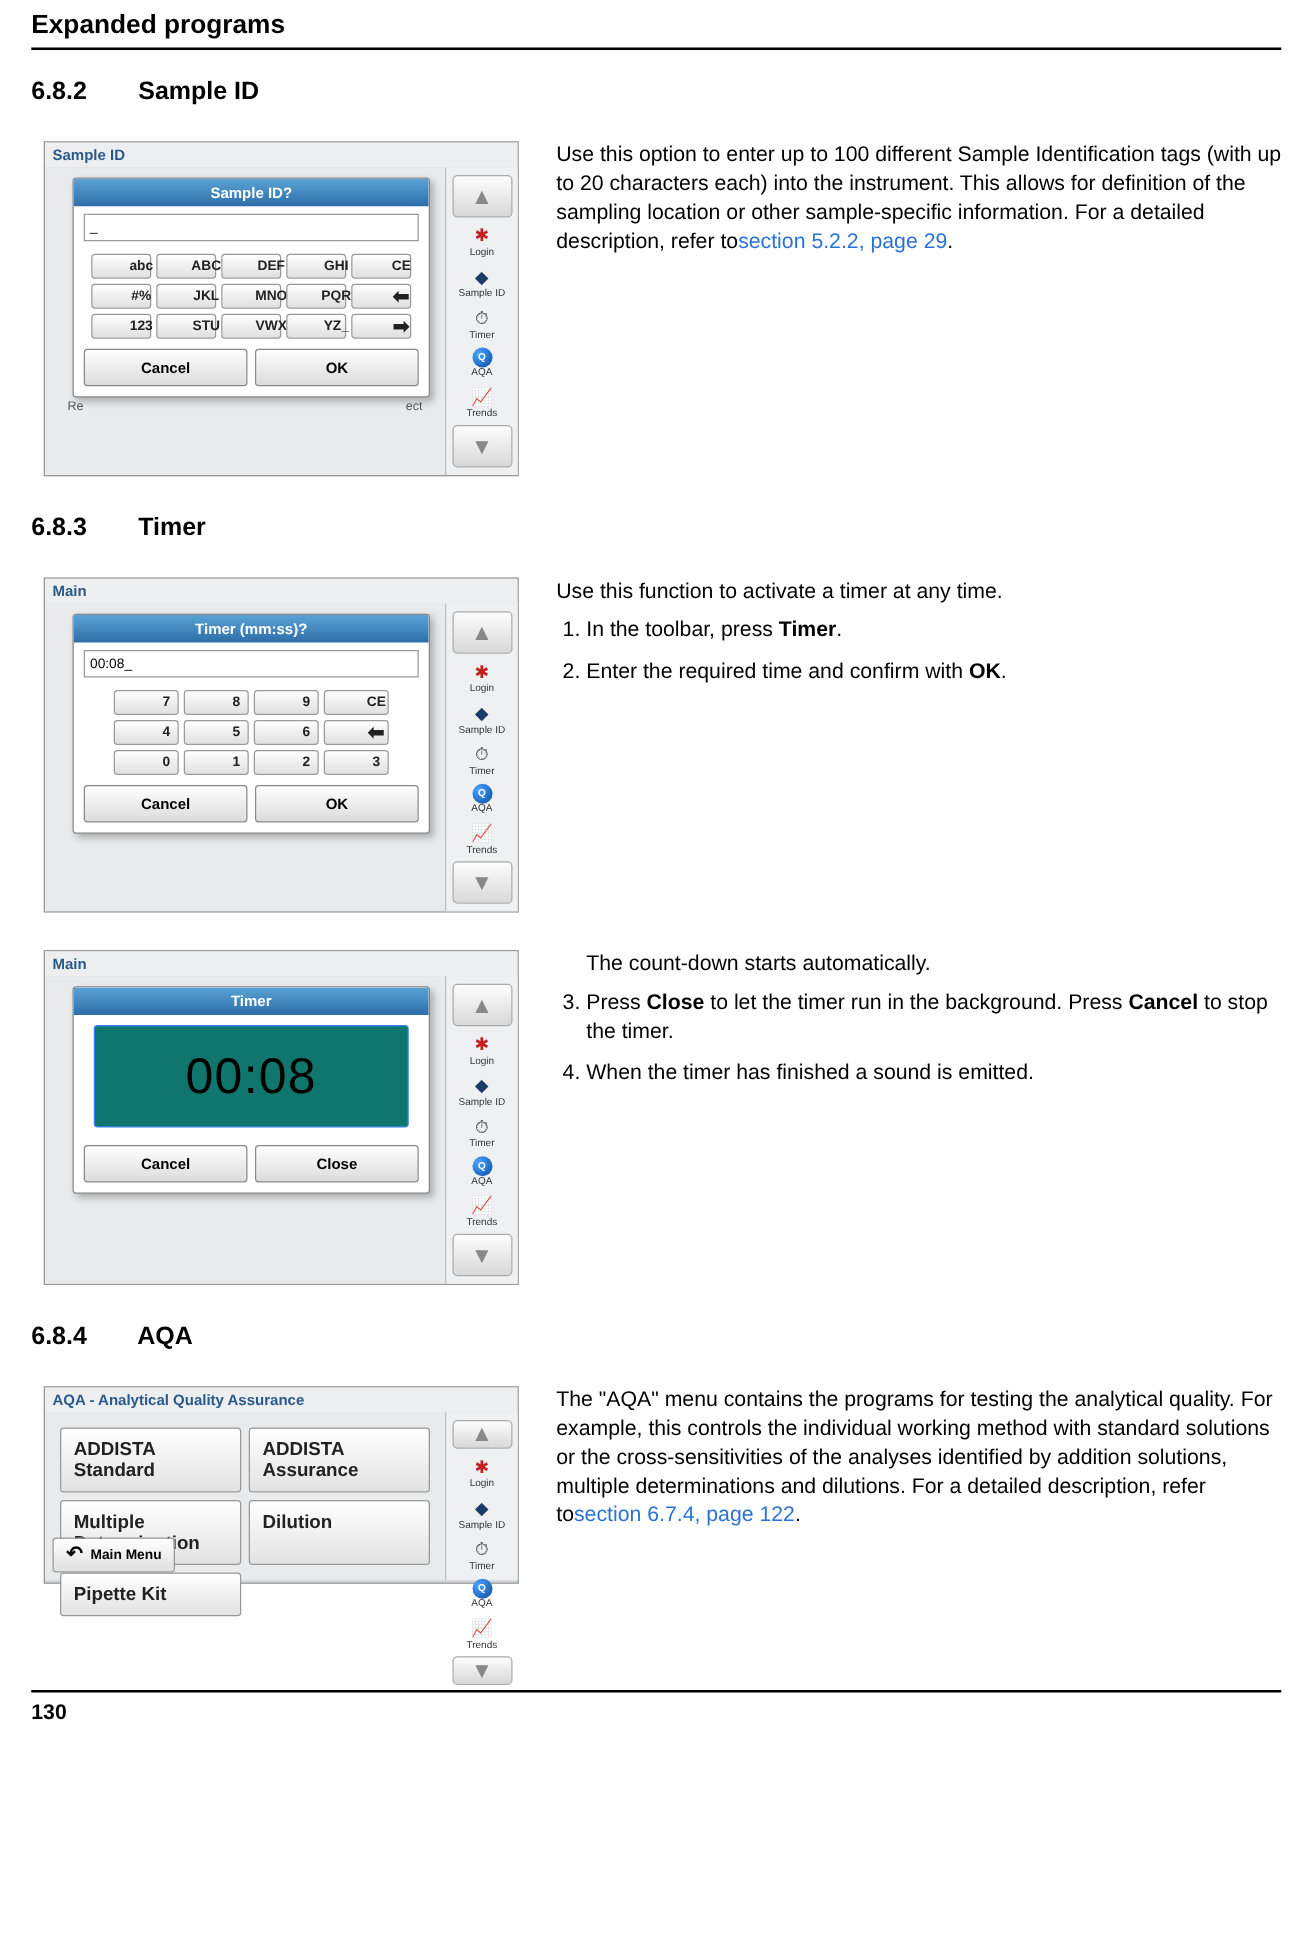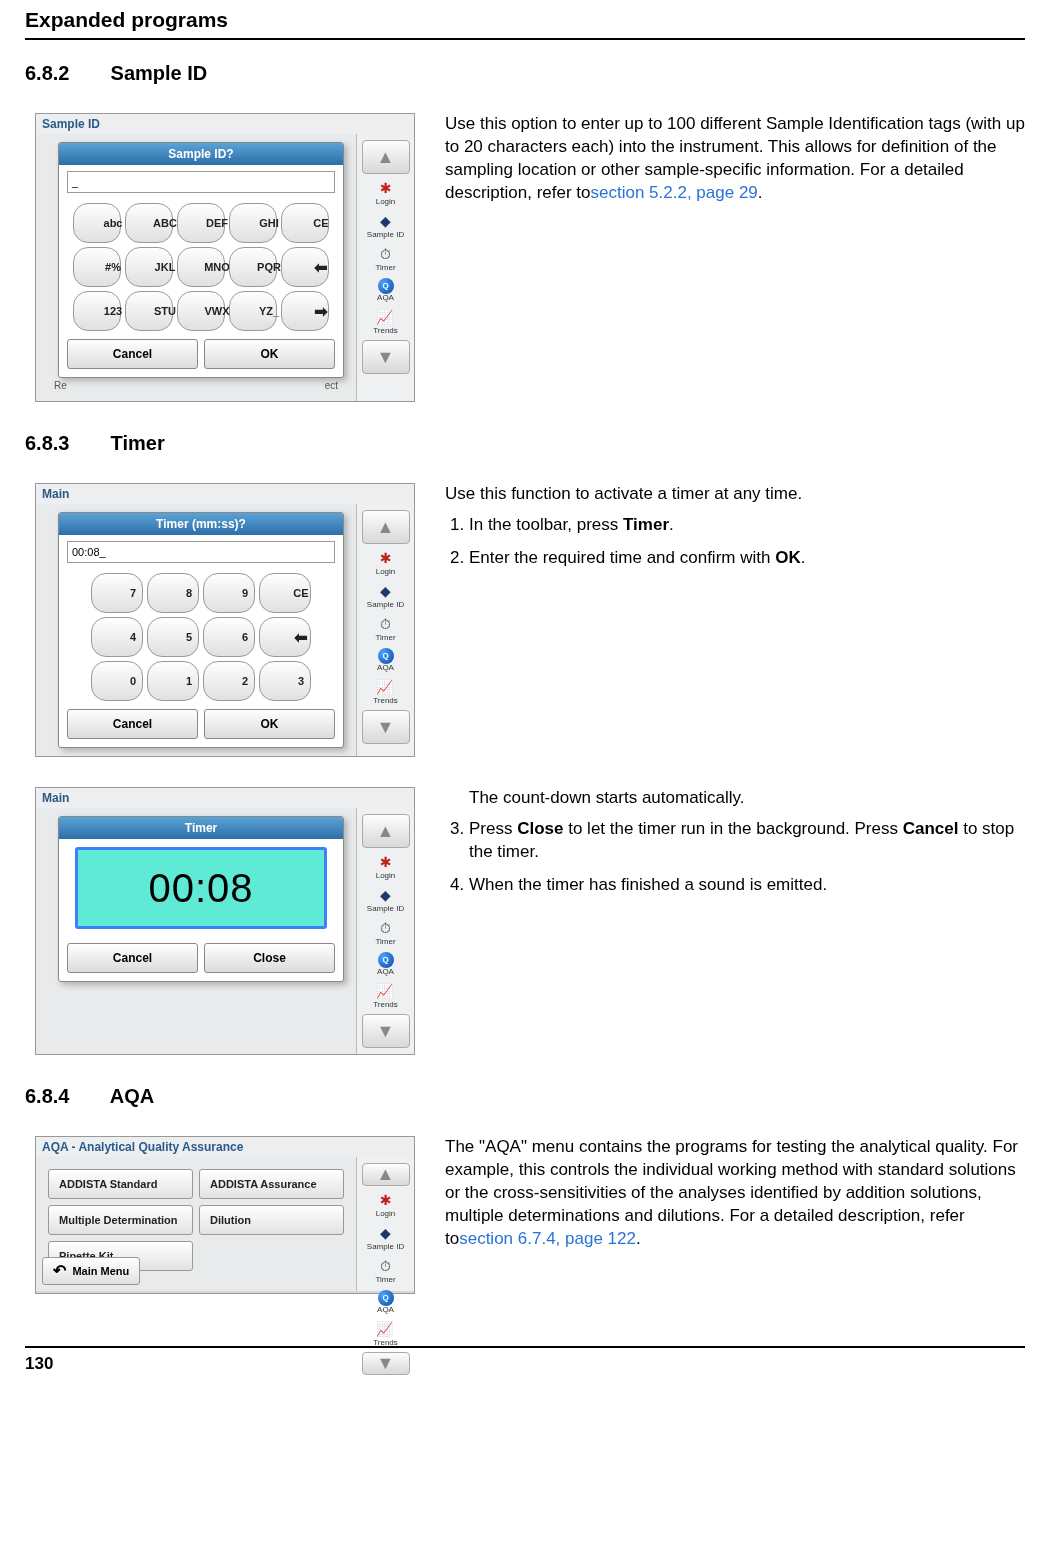--- a/index.html
+++ b/index.html
@@ -48,21 +48,21 @@
     margin: 8px 0 0 0;
     padding-left: 24px;
   }
   ol.steps > li { margin-bottom: 10px; }
   .indent-text { padding-left: 24px; margin-bottom: 8px; }
   .page-footer {
     border-top: 2px solid #000;
     padding-top: 6px;
     font-size: 17px;
     font-weight: bold;
-    margin-top: 52px;
+    margin-top: 85px;
   }
 
   
   .shot {
     width: 380px;
     background: #d5d8db;
     border: 1px solid #999;
     position: relative;
     font-family: Arial, sans-serif;
   }
@@ -153,24 +153,24 @@
     display:grid;
     grid-template-columns: repeat(5, 48px);
     gap:4px;
     padding: 4px 8px 2px;
     justify-content:center;
   }
   .key-grid.num4 {
     grid-template-columns: repeat(4, 52px);
   }
   .key {
-    height:40px;
+    height:20px;
     background: linear-gradient(#fefefe,#e0e0e0);
     border:1px solid #999;
-    border-radius:15px;
+    border-radius:3px;
     display:flex; align-items:center; justify-content:center;
     font-size:11px;
     font-weight:bold;
     color:#222;
     padding-left:32px;
   }
   .key.arrow { font-size:16px; font-weight:bold; }
   .dlg-buttons {
     display:flex;
     gap:6px;
@@ -190,23 +190,23 @@
     display:flex; justify-content:space-between;
     padding: 0 12px 4px;
     font-size:11px; color:#444;
   }
   .shot-side-hint {
     font-size:10px; color:#555;
   }
 
   
   .countdown {
-    background:#5eead4;
+    background:#0f766e;
     margin:8px 16px;
-    border:3px solid #3b82f6;
+    border:1px solid #3b82f6;
     border-radius:3px;
     height:82px;
     display:flex; align-items:center; justify-content:center;
     font-size:40px;
     font-family: Arial, sans-serif;
     font-weight:400;
     letter-spacing:1px;
   }
 
   
@@ -220,21 +220,21 @@
   .aqa-grid {
     display:grid;
     grid-template-columns: 1fr 1fr;
     gap:6px;
     padding:6px;
   }
   .aqa-btn {
     background: linear-gradient(#fff,#e2e2e2);
     border:1px solid #999;
     border-radius:3px;
-    font-size:11px;
+    font-size:15px;
     font-weight:bold;
     padding:8px 10px;
     color:#222;
   }
   .aqa-main-btn {
     position:absolute; bottom:6px; left:6px;
     display:flex; align-items:center; gap:6px;
     background: linear-gradient(#fff,#e0e0e0);
     border:1px solid #999;
     border-radius:3px;

